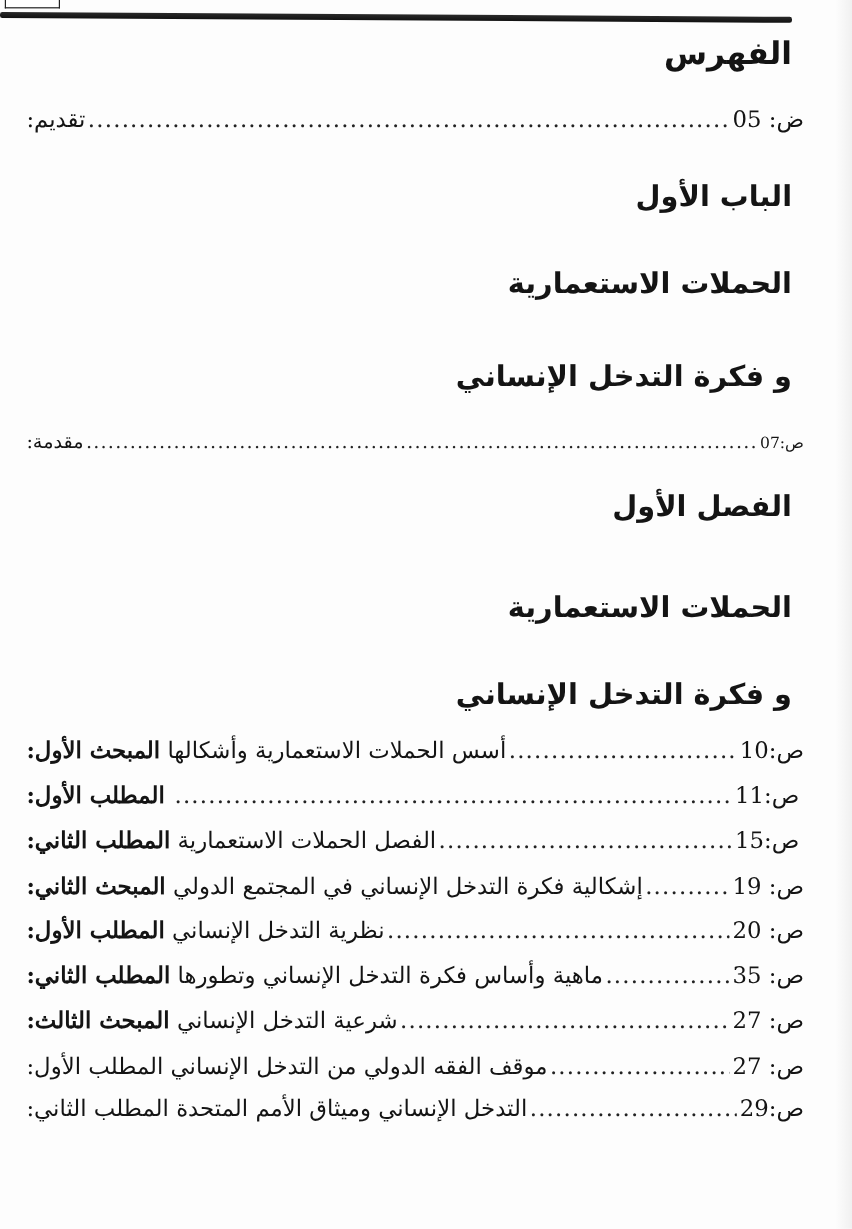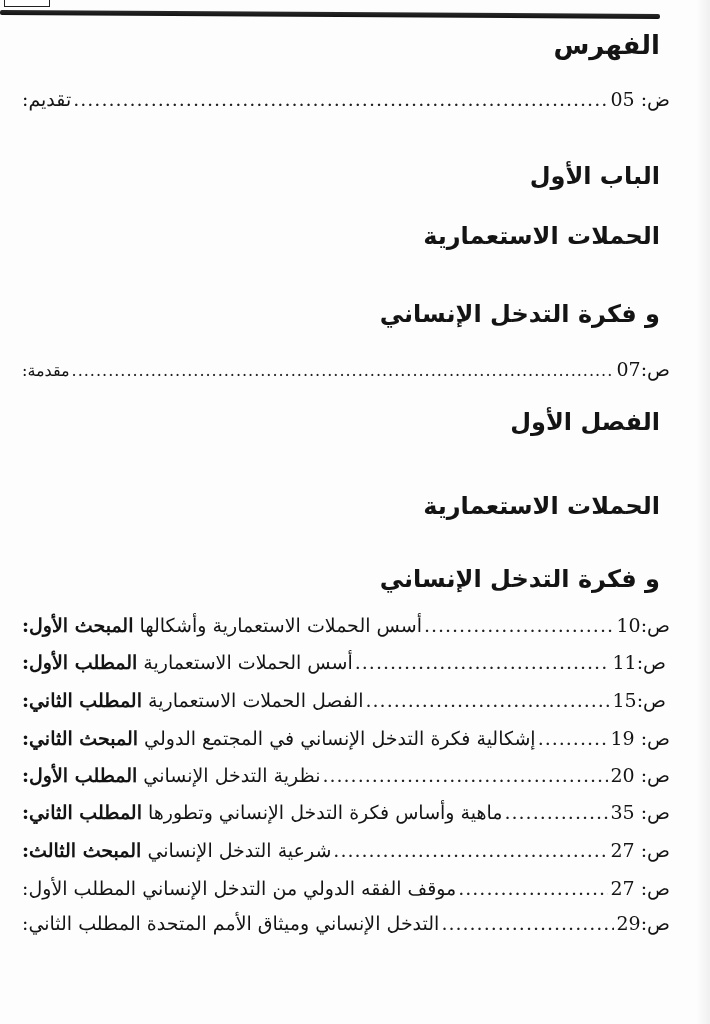--- a/index.html
+++ b/index.html
@@ -56,41 +56,41 @@
   <div class="right-edge"></div>
 
   <div class="heading h-title rtl">الفهرس</div>
 
   <div class="toc-line plain rtl" style="top:88px;">
     <span class="lbl">تقديم:</span>
     <span class="dots">................................................................................................................................</span>
     <span class="pg"><span>ض:</span> <span>05</span></span>
   </div>
 
-  <div class="heading h-part rtl" style="top:162px;">الباب الأول</div>
+  <div class="heading h-part rtl" style="top:150px;">الباب الأول</div>
   <div class="heading h-part rtl" style="top:222px;">الحملات الاستعمارية</div>
   <div class="heading h-part rtl" style="top:300px;">و فكرة التدخل الإنساني</div>
 
   <div class="toc-line plain rtl" style="top:358px; font-size:16px;">
     <span class="lbl">مقدمة:</span>
     <span class="dots">................................................................................................................................</span>
-    <span class="pg" style="font-size:19px;"><span>ص:</span><span>07</span></span>
+    <span class="pg" style="font-size:13px;"><span>ص:</span><span>07</span></span>
   </div>
 
   <div class="heading h-part rtl" style="top:408px;">الفصل الأول</div>
   <div class="heading h-part rtl" style="top:492px;">الحملات الاستعمارية</div>
   <div class="heading h-part rtl" style="top:565px;">و فكرة التدخل الإنساني</div>
 
   <div class="toc-line rtl" style="top:614px;">
     <span class="lbl">المبحث الأول:</span>&nbsp;<span class="txt">أسس الحملات الاستعمارية وأشكالها</span>
     <span class="dots">................................................................................................................................</span>
     <span class="pg"><span>ص:</span><span>10</span></span>
   </div>
   <div class="toc-line rtl" style="top:651px; width:644px;">
-    <span class="lbl">المطلب الأول:</span>&nbsp;<span class="txt">أسس الحملات الاستعمارية</span>
+    <span class="lbl">المطلب الأول:</span>&nbsp;
     <span class="dots">................................................................................................................................</span>
     <span class="pg"><span>ص:</span><span>11</span></span>
   </div>
   <div class="toc-line rtl" style="top:689px; width:644px;">
     <span class="lbl">المطلب الثاني:</span>&nbsp;<span class="txt">الفصل الحملات الاستعمارية</span>
     <span class="dots">................................................................................................................................</span>
     <span class="pg"><span>ص:</span><span>15</span></span>
   </div>
   <div class="toc-line rtl" style="top:727px;">
     <span class="lbl">المبحث الثاني:</span>&nbsp;<span class="txt">إشكالية فكرة التدخل الإنساني في المجتمع الدولي</span>

